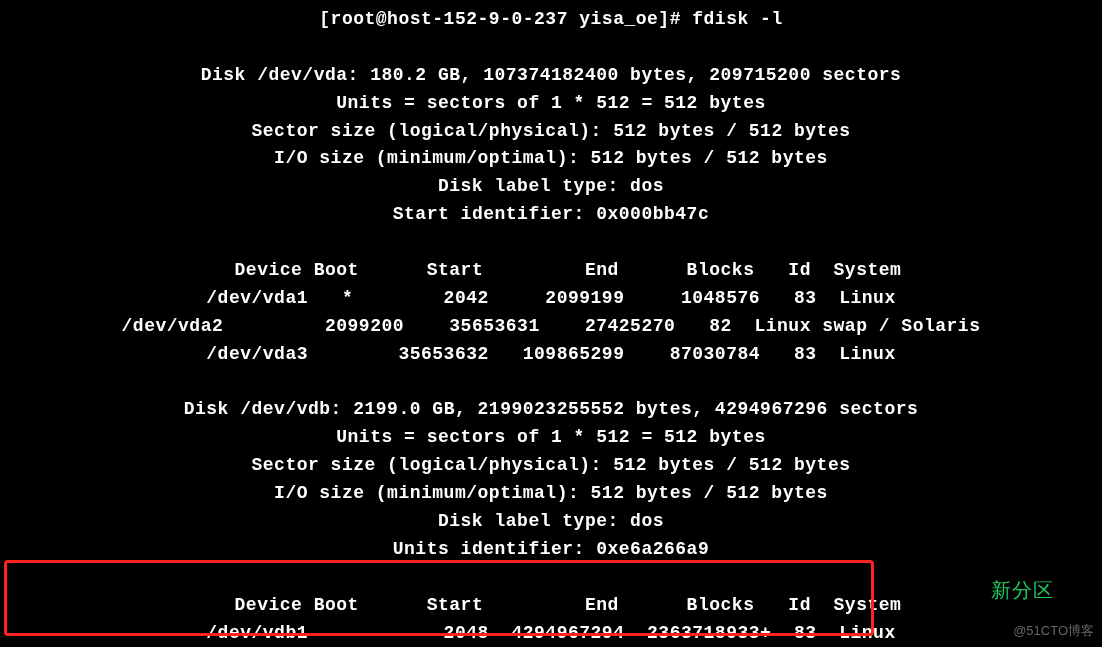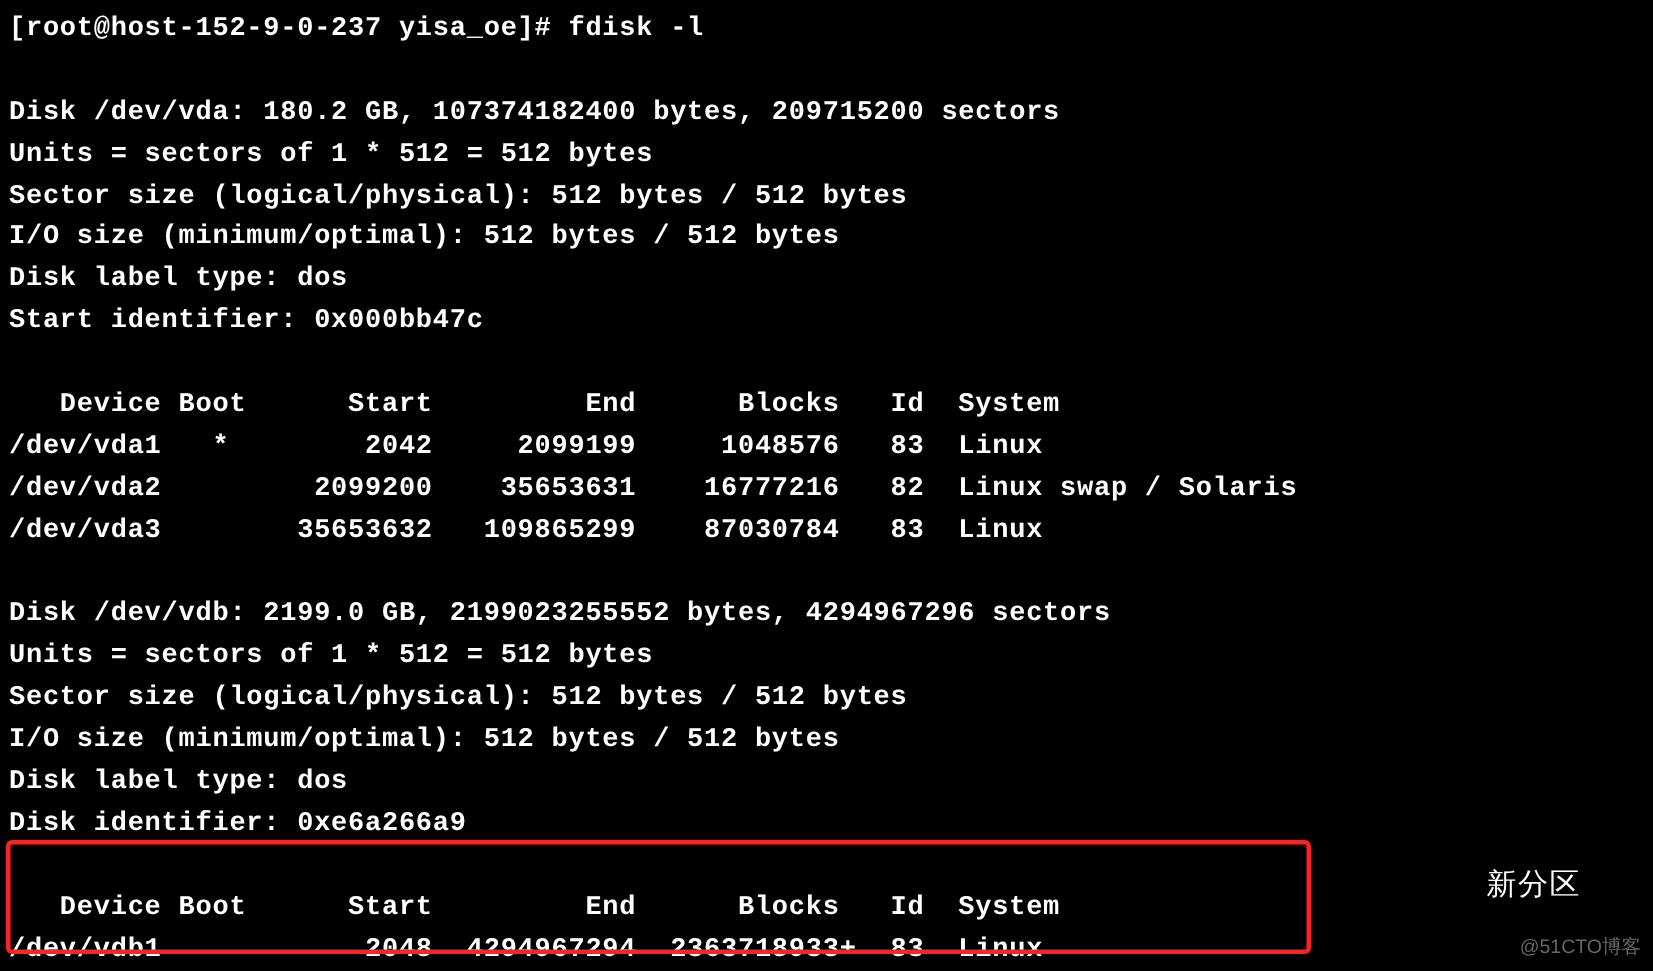--- a/index.html
+++ b/index.html
@@ -1,18 +1,19 @@
 <!DOCTYPE html>
 <html><head>
   <meta charset="utf-8">
   <style>
     * {
       margin: 0;
       padding: 0;
       box-sizing: border-box;
+      text-align: center;
     }
     body {
       background: #000;
       color: #fff;
       font-family: "Courier New", Consolas, monospace;
       font-size: 18px;
       font-weight: bold;
       line-height: 1.55;
       padding: 6px;
       width: 1102px;
@@ -31,21 +32,21 @@
       left: 4px;
       top: 560px;
       width: 870px;
       height: 76px;
       pointer-events: none;
     }
     .annotation {
       position: absolute;
       right: 48px;
       top: 575px;
-      color: #ffffff;
+      color: #22c55e;
       font-family: "Microsoft YaHei", sans-serif;
       font-size: 20px;
       font-weight: normal;
       letter-spacing: 1px;
     }
     .watermark {
       position: absolute;
       right: 8px;
       bottom: 6px;
       color: #666;
@@ -63,28 +64,28 @@
 <div class="terminal-line"> </div>
 <div class="terminal-line">Disk /dev/vda: 180.2 GB, 107374182400 bytes, 209715200 sectors</div>
 <div class="terminal-line">Units = sectors of 1 * 512 = 512 bytes</div>
 <div class="terminal-line">Sector size (logical/physical): 512 bytes / 512 bytes</div>
 <div class="terminal-line">I/O size (minimum/optimal): 512 bytes / 512 bytes</div>
 <div class="terminal-line">Disk label type: dos</div>
 <div class="terminal-line">Start identifier: 0x000bb47c</div>
 <div class="terminal-line"> </div>
 <div class="terminal-line">   Device Boot      Start         End      Blocks   Id  System</div>
 <div class="terminal-line">/dev/vda1   *        2042     2099199     1048576   83  Linux</div>
-<div class="terminal-line">/dev/vda2         2099200    35653631    16777216   82  Linux swap / Solaris</div>
+<div class="terminal-line">/dev/vda2         2099200    35653631    27425270   82  Linux swap / Solaris</div>
 <div class="terminal-line">/dev/vda3        35653632   109865299    87030784   83  Linux</div>
 <div class="terminal-line"> </div>
 <div class="terminal-line">Disk /dev/vdb: 2199.0 GB, 2199023255552 bytes, 4294967296 sectors</div>
 <div class="terminal-line">Units = sectors of 1 * 512 = 512 bytes</div>
 <div class="terminal-line">Sector size (logical/physical): 512 bytes / 512 bytes</div>
 <div class="terminal-line">I/O size (minimum/optimal): 512 bytes / 512 bytes</div>
 <div class="terminal-line">Disk label type: dos</div>
-<div class="terminal-line">Disk identifier: 0xe6a266a9</div>
+<div class="terminal-line">Units identifier: 0xe6a266a9</div>
 <div class="terminal-line"> </div>
 <div class="terminal-line">   Device Boot      Start         End      Blocks   Id  System</div>
 <div class="terminal-line">/dev/vdb1            2048  4294967294  2363718933+  83  Linux</div>
 
 <div class="highlight-box"></div>
 <div class="annotation">新分区</div>
 <div class="watermark">@51CTO博客</div>
 
 </body></html>

